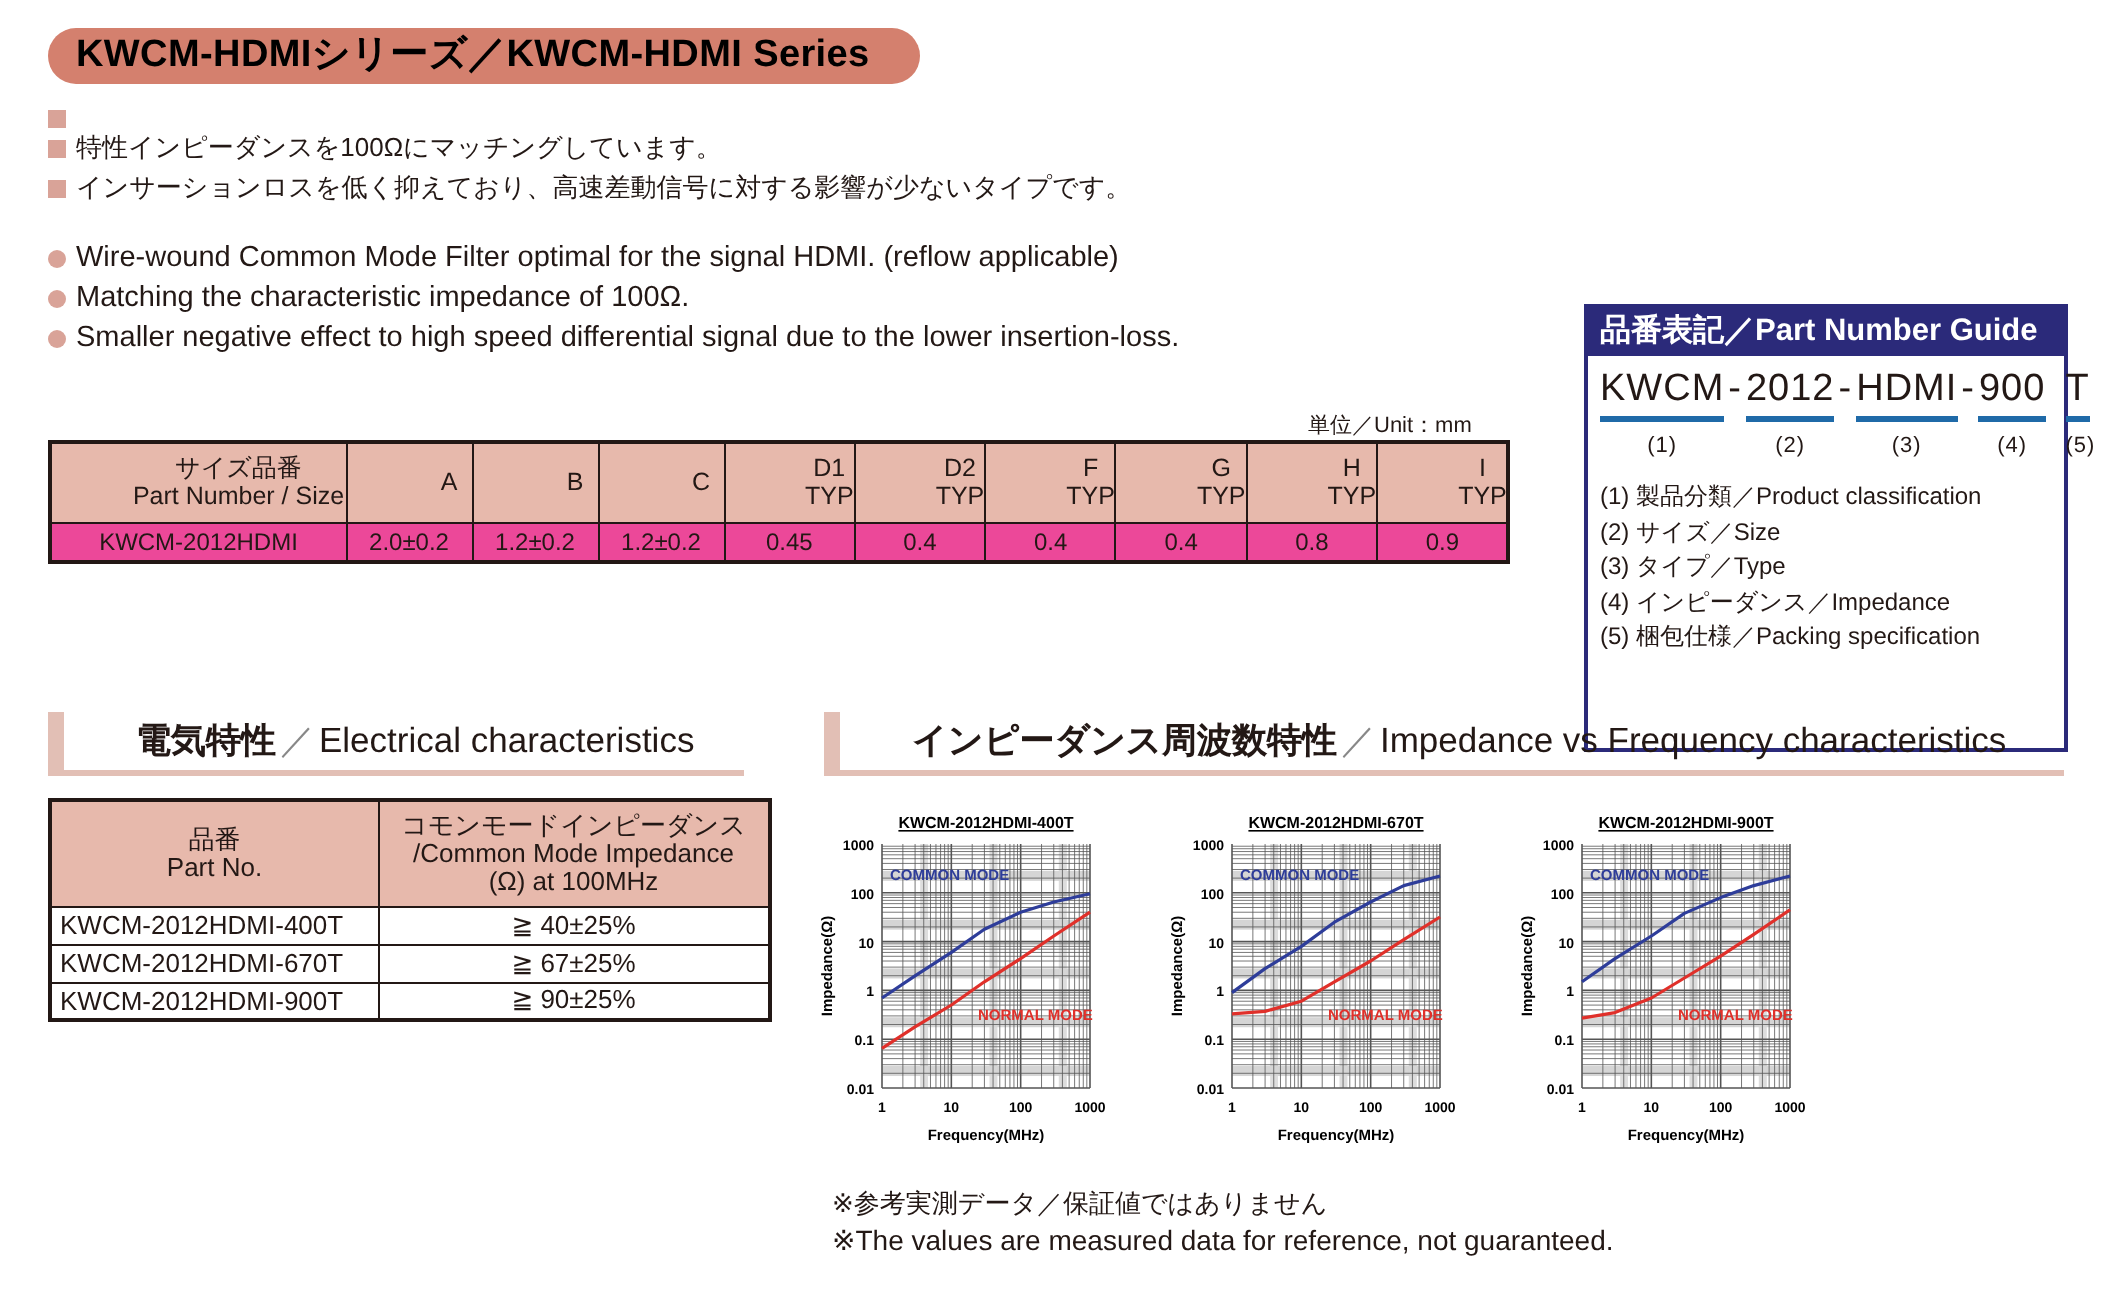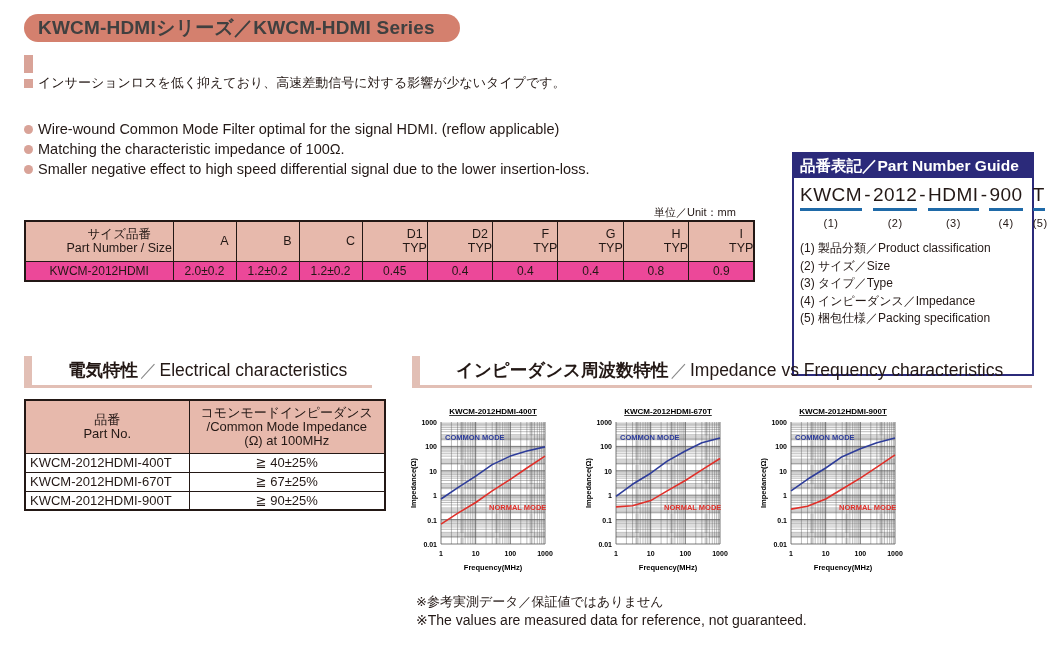--- a/index.html
+++ b/index.html
@@ -5,21 +5,21 @@
   * { box-sizing: border-box; margin: 0; padding: 0; }
   body {
     width: 1051px; height: 647px; background: #ffffff; position: relative; overflow: hidden;
     font-family: "Liberation Sans", "DejaVu Sans", sans-serif; color: #231815;
   }
   .abs { position: absolute; }
 
   
   .series-title {
     left: 24px; top: 14px; height: 28px; width: 436px;
-    background: #d4806e; border-radius: 14px; color: #404040;
+    background: #d4806e; border-radius: 14px; color: #000000;
     font-size: 19px; font-weight: bold; line-height: 28px; padding-left: 14px; letter-spacing: 0.2px;
   }
 
   .jp-list { left: 24px; top: 55px; font-size: 13px; line-height: 20px; }
   .jp-list li { list-style: none; display: flex; align-items: center; }
   .sq { display: inline-block; width: 9px; height: 9px; background: #d9a398; margin-right: 5px; }
 
   .en-list { left: 24px; top: 119px; font-size: 14.5px; line-height: 20px; }
   .en-list li { list-style: none; display: flex; align-items: center; }
   .dot { display: inline-block; width: 9px; height: 9px; border-radius: 50%; background: #d9a398; margin-right: 5px; }
@@ -65,20 +65,21 @@
 <body>
 
 <div class="abs series-title">KWCM-HDMIシリーズ／KWCM-HDMI Series</div>
 
 <ul class="abs jp-list">
   <li>
       <span class="sq"></span>
     </li>
   <li>
       <span class="sq"></span>
+      <span>特性インピーダンスを100Ωにマッチングしています。</span>
     </li>
   <li>
       <span class="sq"></span>
       <span>インサーションロスを低く抑えており、高速差動信号に対する影響が少ないタイプです。</span>
     </li>
 </ul>
 
 <ul class="abs en-list">
   <li>
       <span class="dot"></span>

